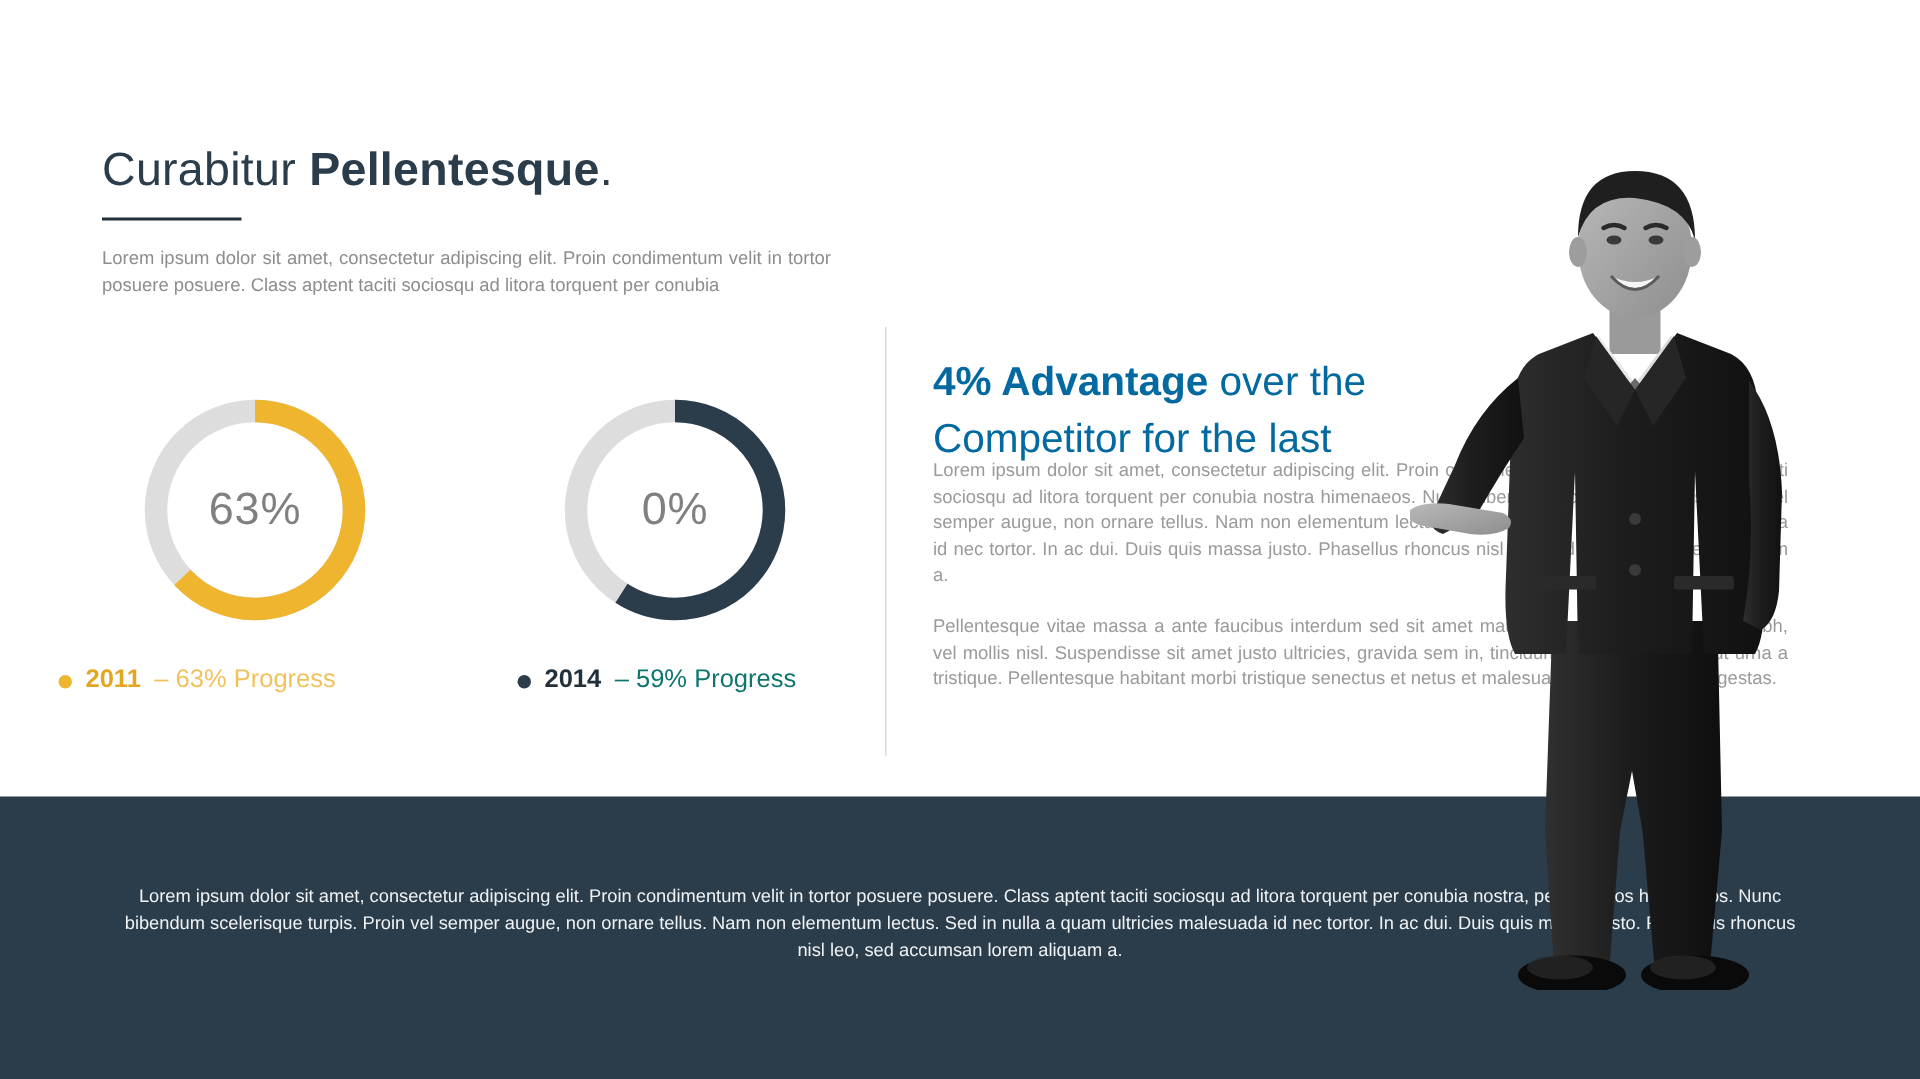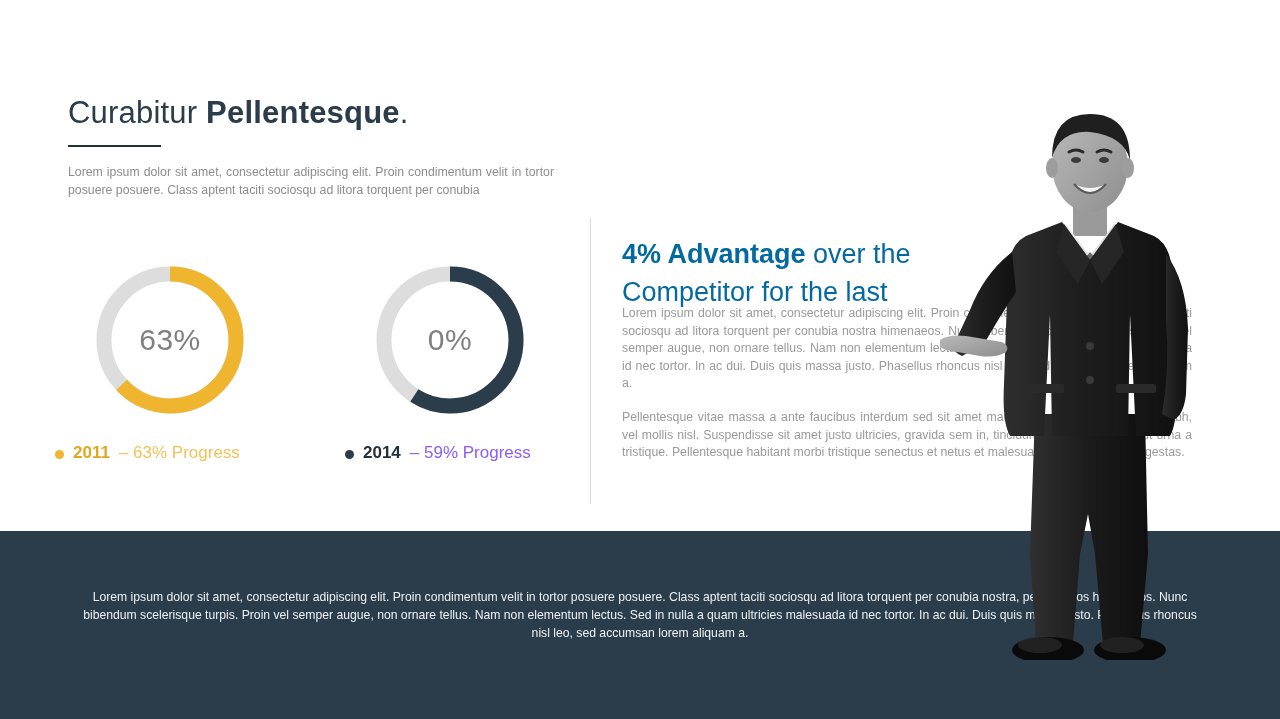--- a/index.html
+++ b/index.html
@@ -47,28 +47,28 @@
 
   
   .legend{position:absolute;font-size:17px;white-space:nowrap;
           display:flex;align-items:center;gap:9px;}
   .legend .bullet{
     width:9px;height:9px;border-radius:50%;display:inline-block;
     position:relative;top:1px;
   }
   .legend .yr{font-weight:700;}
   .legend .rest{font-weight:400;text-align:right;}
-  #legend-2011{left:55px;top:443px;}
+  #legend-2011{left:39px;top:443px;}
   #legend-2011 .bullet{background:#efb52e;}
   #legend-2011 .yr{color:#e3a71f;}
   #legend-2011 .rest{color:#f0c25c;}
   #legend-2012{left:345px;top:443px;}
   #legend-2012 .bullet{background:#2b3c4a;}
   #legend-2012 .yr{color:#22303b;}
-  #legend-2012 .rest{color:#8b5cf6;}
+  #legend-2012 .rest{color:#0f766e;}
 
   
   .r-head{
     position:absolute;left:622px;top:216px;width:420px;
     font-size:27px;line-height:38px;color:#0369a1;font-weight:300;margin-top:19px;
   }
   .r-head b{font-weight:700;}
   .r-body{
     position:absolute;left:622px;width:570px;
     font-size:12.3px;line-height:17.6px;color:#9a9a9a;

